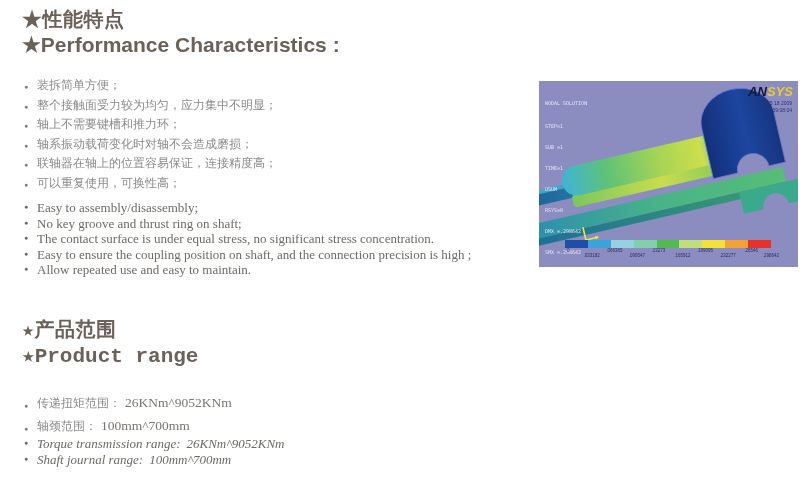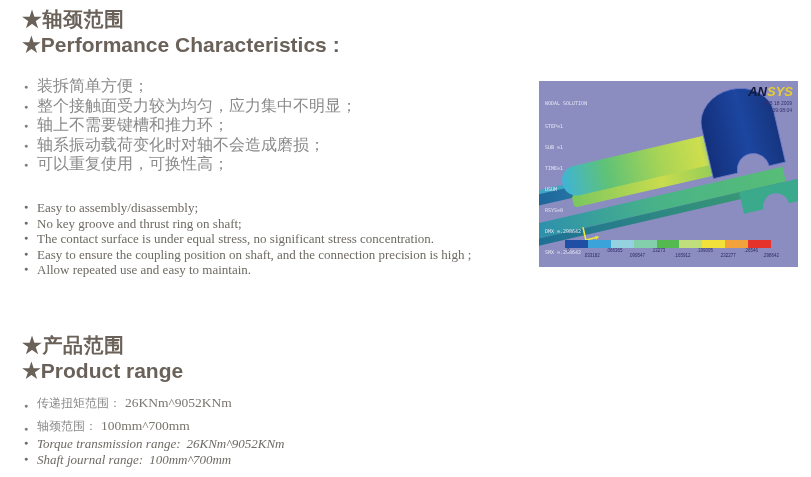--- a/index.html
+++ b/index.html
@@ -10,21 +10,21 @@
   .sec-title { position:absolute; left:22px; color:#6a6159; }
   .title-zh  { font-size:20px; font-weight:700; line-height:26px; letter-spacing:.5px; }
   .title-en  { font-size:21px; font-weight:700; line-height:25px;text-align:center; }
 
   
   ul { list-style:none; }
   li { position:relative; padding-left:13px; }
   li::before { content:"●"; position:absolute; left:0; top:0; font-size:7px; }
 
   .zh-list  { position:absolute; left:24px; top:76px; width:480px;
-              font-size:16px; line-height:19.5px; color:#8a8a8a; }
+              font-size:12px; line-height:19.5px; color:#8a8a8a; }
   .zh-list li::before { color:#7e7e7e; top:1px; }
 
   .en-list  { position:absolute; left:24px; top:200px; width:500px;
               font-family:"Liberation Serif", serif;
               font-size:13px; line-height:15.5px; color:#6e6a64; }
   .en-list li::before { color:#6e6a64; top:0; }
 
   .prod-zh  { position:absolute; left:24px; top:380px; width:420px;
               font-size:12px; line-height:22.5px; color:#8a8a8a;margin-top:12px; }
   .prod-zh li::before { color:#7e7e7e; top:3px; }
@@ -61,29 +61,30 @@
   .legend-labels { position:relative; width:100%; height:12px;
                    font-size:4.5px; color:#2e2a66; }
   .legend-labels span { position:absolute; white-space:nowrap; }
   .lt { top:0; }
   .lb { top:5px; }
 </style>
 </head>
 <body>
 
 <div class="sec-title" style="top:6px;">
-  <div class="title-zh">★轴颈范围</div>
+  <div class="title-zh">★性能特点</div>
   <div class="title-en">★Performance Characteristics :</div>
 </div>
 
 <ul class="zh-list">
   <li>装拆简单方便；</li>
   <li>整个接触面受力较为均匀，应力集中不明显；</li>
   <li>轴上不需要键槽和推力环；</li>
   <li>轴系振动载荷变化时对轴不会造成磨损；</li>
+  <li>联轴器在轴上的位置容易保证，连接精度高；</li>
   <li>可以重复使用，可换性高；</li>
 </ul>
 
 <ul class="en-list">
   <li>Easy to assembly/disassembly;</li>
   <li>No key groove and thrust ring on shaft;</li>
   <li>The contact surface is under equal stress, no significant stress concentration.</li>
   <li>Easy to ensure the coupling position on shaft, and the connection precision is high ;</li>
   <li>Allow repeated use and easy to maintain.</li>
 </ul>
@@ -182,21 +183,21 @@
       <span class="lt" style="left:87%">.26546</span>
       <span class="lb" style="left:9%">.033182</span>
       <span class="lb" style="left:31%">.099547</span>
       <span class="lb" style="left:53%">.165912</span>
       <span class="lb" style="left:75%">.232277</span>
       <span class="lb" style="left:96%">.298642</span>
     </div>
   </div>
 </div>
 
-<div class="sec-title" style="top:332px;">
+<div class="sec-title" style="top:318px;font-family:Liberation Mono, monospace;">
   <div class="title-zh">★产品范围</div>
   <div class="title-en">★Product range</div>
 </div>
 
 <ul class="prod-zh">
   <li><span>传递扭矩范围：</span><span class="val">26KNm^9052KNm</span></li>
   <li><span>轴颈范围：</span><span class="val">100mm^700mm</span></li>
 </ul>
 
 <ul class="prod-en">

